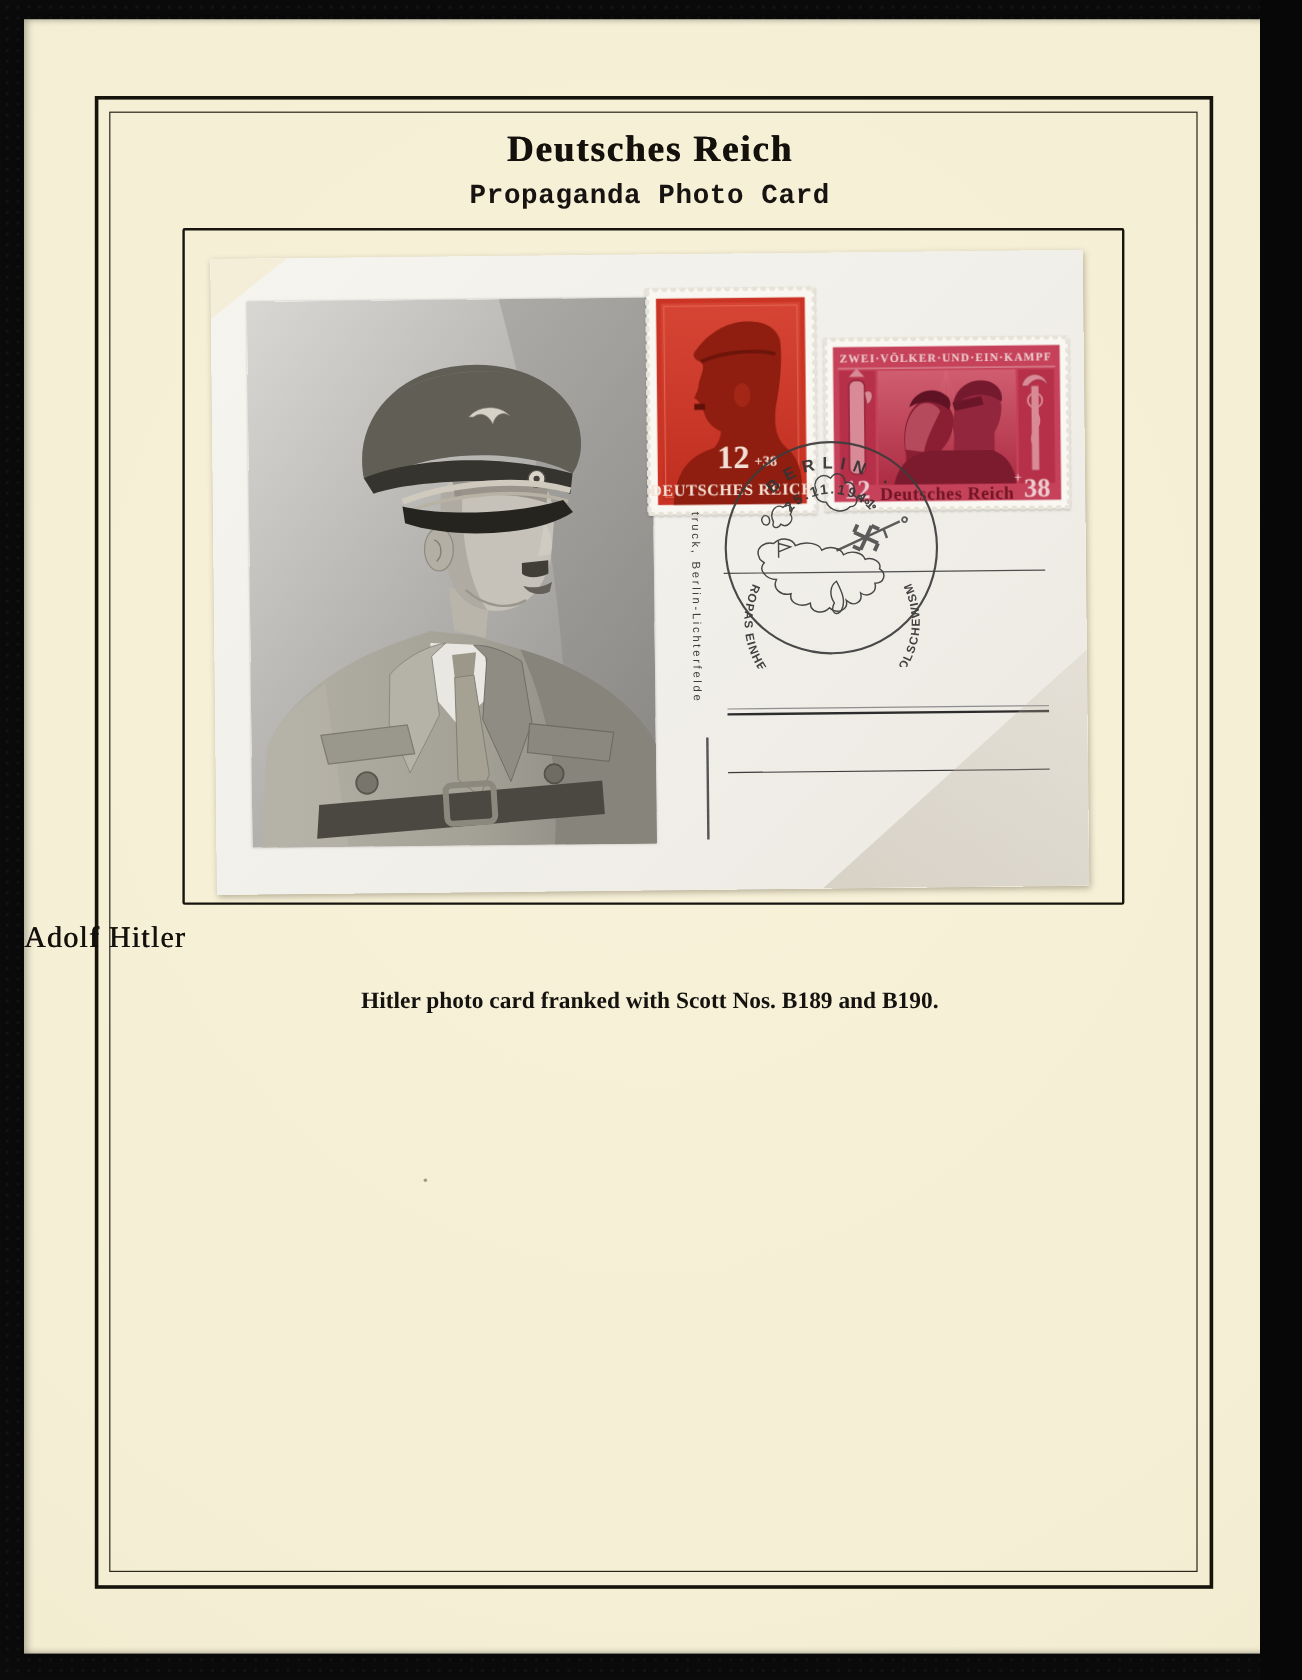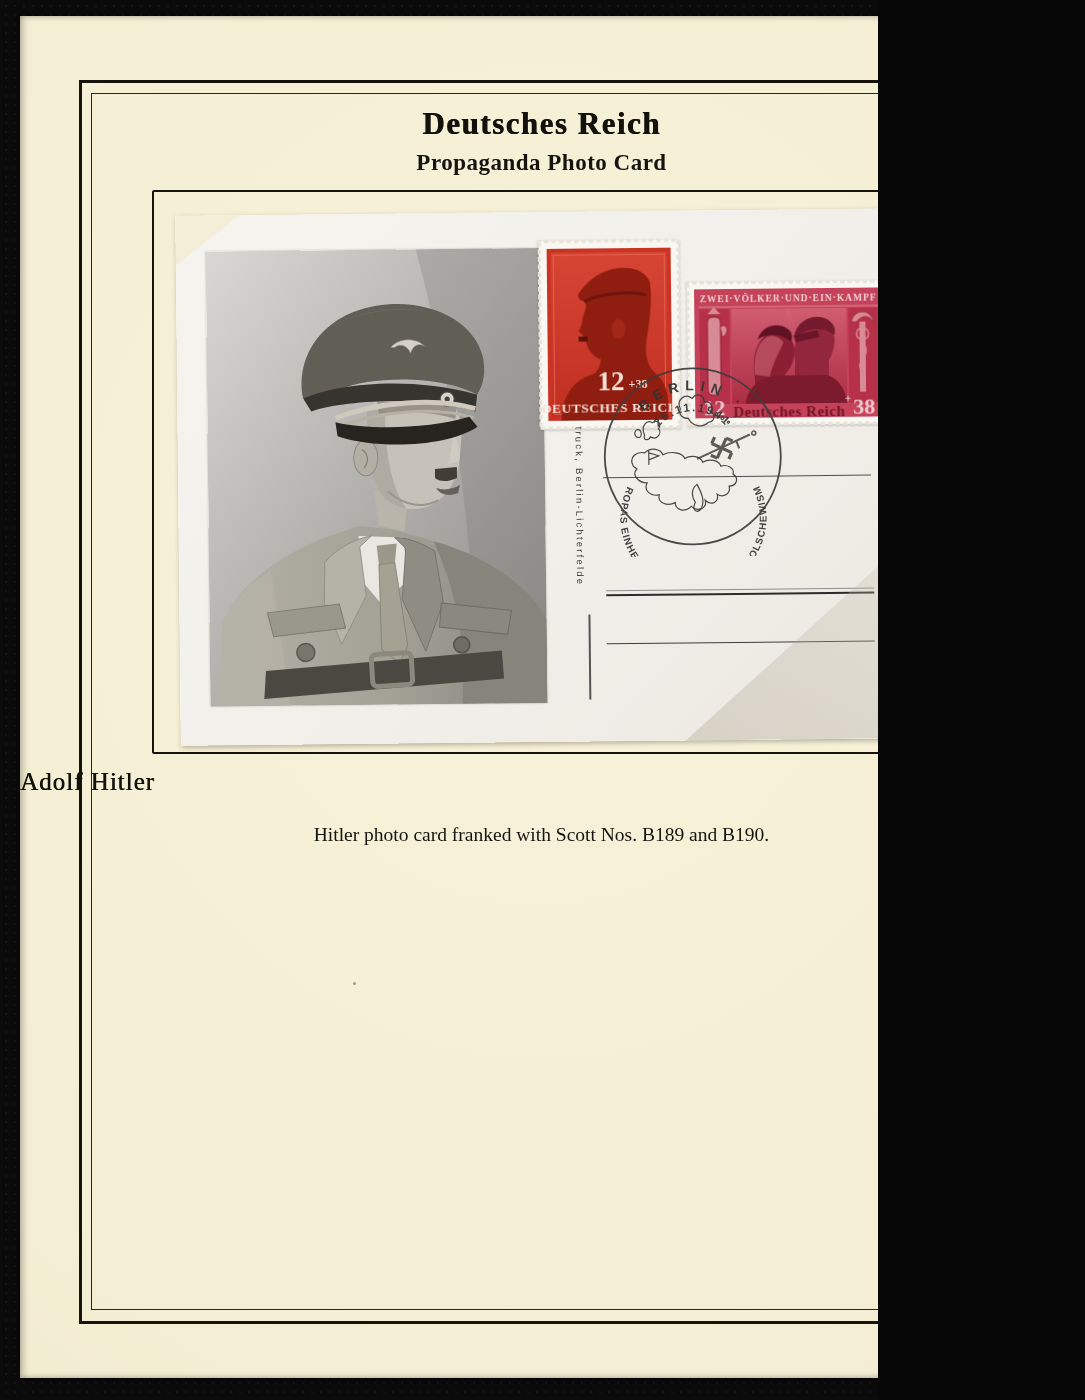--- a/index.html
+++ b/index.html
@@ -1,34 +1,34 @@
 <!DOCTYPE html>
 <html><head>
 <meta charset="utf-8">
 <style>
   html,body{margin:0;padding:0;background:#070707;}
-  .screen{position:relative;width:878px;height:1400px;background:
+  .screen{position:relative;width:1050px;height:1400px;background:
     linear-gradient(90deg,#050505 0,#101010 12px,#0b0b0b 20px),#0a0a0a;overflow:hidden;
     font-family:"Liberation Serif","DejaVu Serif",serif;}
   .album-edge{position:absolute;left:0;top:0;width:1085px;height:1400px;
     background:
       radial-gradient(circle at 6px 6px, rgba(40,40,40,.35) 1px, transparent 1.6px),
       #0b0b0b;background-size:9px 9px;}
   .page{position:absolute;left:20px;top:16px;width:1043px;height:1362px;
     background:radial-gradient(120% 100% at 50% 40%, #f8f2da 0%, #f4eed4 60%, #efe8cc 100%);
     box-shadow:inset 3px 0 6px rgba(0,0,0,.25), inset -2px 0 5px rgba(0,0,0,.15), 0 0 12px rgba(0,0,0,.6);}
   .frame-outer{position:absolute;left:59px;top:64px;width:926px;height:1238px;
     border:3px solid #15130c;}
   .frame-inner{position:absolute;left:71px;top:77px;width:905px;height:1215px;
     border:1.5px solid #2a261a;}
   .header-title{position:absolute;left:0;right:0;top:90px;text-align:center;
     font-size:31px;font-weight:bold;color:#14110c;letter-spacing:1.5px;
     text-shadow:.6px 0 0 #14110c;}
   .header-subtitle{position:absolute;left:0;right:0;top:134px;text-align:center;
-    font-size:23px;font-weight:bold;color:#161310;letter-spacing:.5px;}
+    font-size:23px;font-weight:bold;color:#161310;letter-spacing:.5px;font-family:Liberation Mono, monospace;}
   .card-frame{position:absolute;left:132px;top:174px;width:781px;height:560px;
     border:2px solid #17140e;border-radius:2px;}
   .card{position:absolute;left:158px;top:196px;width:727px;height:530px;
     background:linear-gradient(135deg,#f6f4ef 0%,#f1efe9 55%,#ece9e2 100%);
     transform:rotate(-0.6deg);box-shadow:1px 2px 5px rgba(60,50,30,.35);}
   .photo{position:absolute;left:30px;top:36px;width:337px;height:455px;box-shadow:0 0 2px rgba(0,0,0,.25);}
   .stamp{position:absolute;}
   .stamp-hitler{left:362px;top:28px;width:142px;height:190px;filter:drop-shadow(0.5px 1px 1px rgba(0,0,0,.2));}
   .stamp-two{left:510px;top:71px;width:205px;height:145px;filter:drop-shadow(0.5px 1px 1px rgba(0,0,0,.2));}
   .cancel{position:absolute;left:415px;top:146px;width:200px;height:200px;opacity:.92;}
@@ -43,21 +43,21 @@
   .imprint-dash{position:absolute;left:409px;top:403px;width:1.5px;height:85px;background:#555;}
   .mount-br{position:absolute;left:505px;top:333px;width:222px;height:197px;
     clip-path:polygon(0% 100%,100% 0%,100% 100%);
     background:linear-gradient(to top right, rgba(178,168,148,.38), rgba(200,192,175,.25));}
   .mount-tl{position:absolute;left:0;top:0;width:64px;height:50px;
     clip-path:polygon(0 0,100% 0,0 100%);background:rgba(243,236,213,.95);}
   .caption{position:absolute;left:0;right:0;top:752px;text-align:left;
     font-size:25px;font-weight:normal;color:#14110c;letter-spacing:1px;
     text-shadow:.5px 0 0 #14110c;}
   .description{position:absolute;left:0;right:0;top:806px;text-align:center;
-    font-size:19.5px;font-weight:normal;color:#15130f;line-height:26.5px;}
+    font-size:19.5px;font-weight:bold;color:#15130f;line-height:26.5px;}
   .speck{position:absolute;left:333px;top:966px;width:3px;height:3px;border-radius:50%;
     background:rgba(95,85,60,.55);}
   svg text{font-family:"Liberation Serif","DejaVu Serif",serif;}
   .cancel text{font-family:"Liberation Sans","DejaVu Sans",sans-serif;font-weight:600;fill:#333;}
 </style>
 </head>
 <body>
 
 <div class="screen">
   <div class="album-edge"></div>

